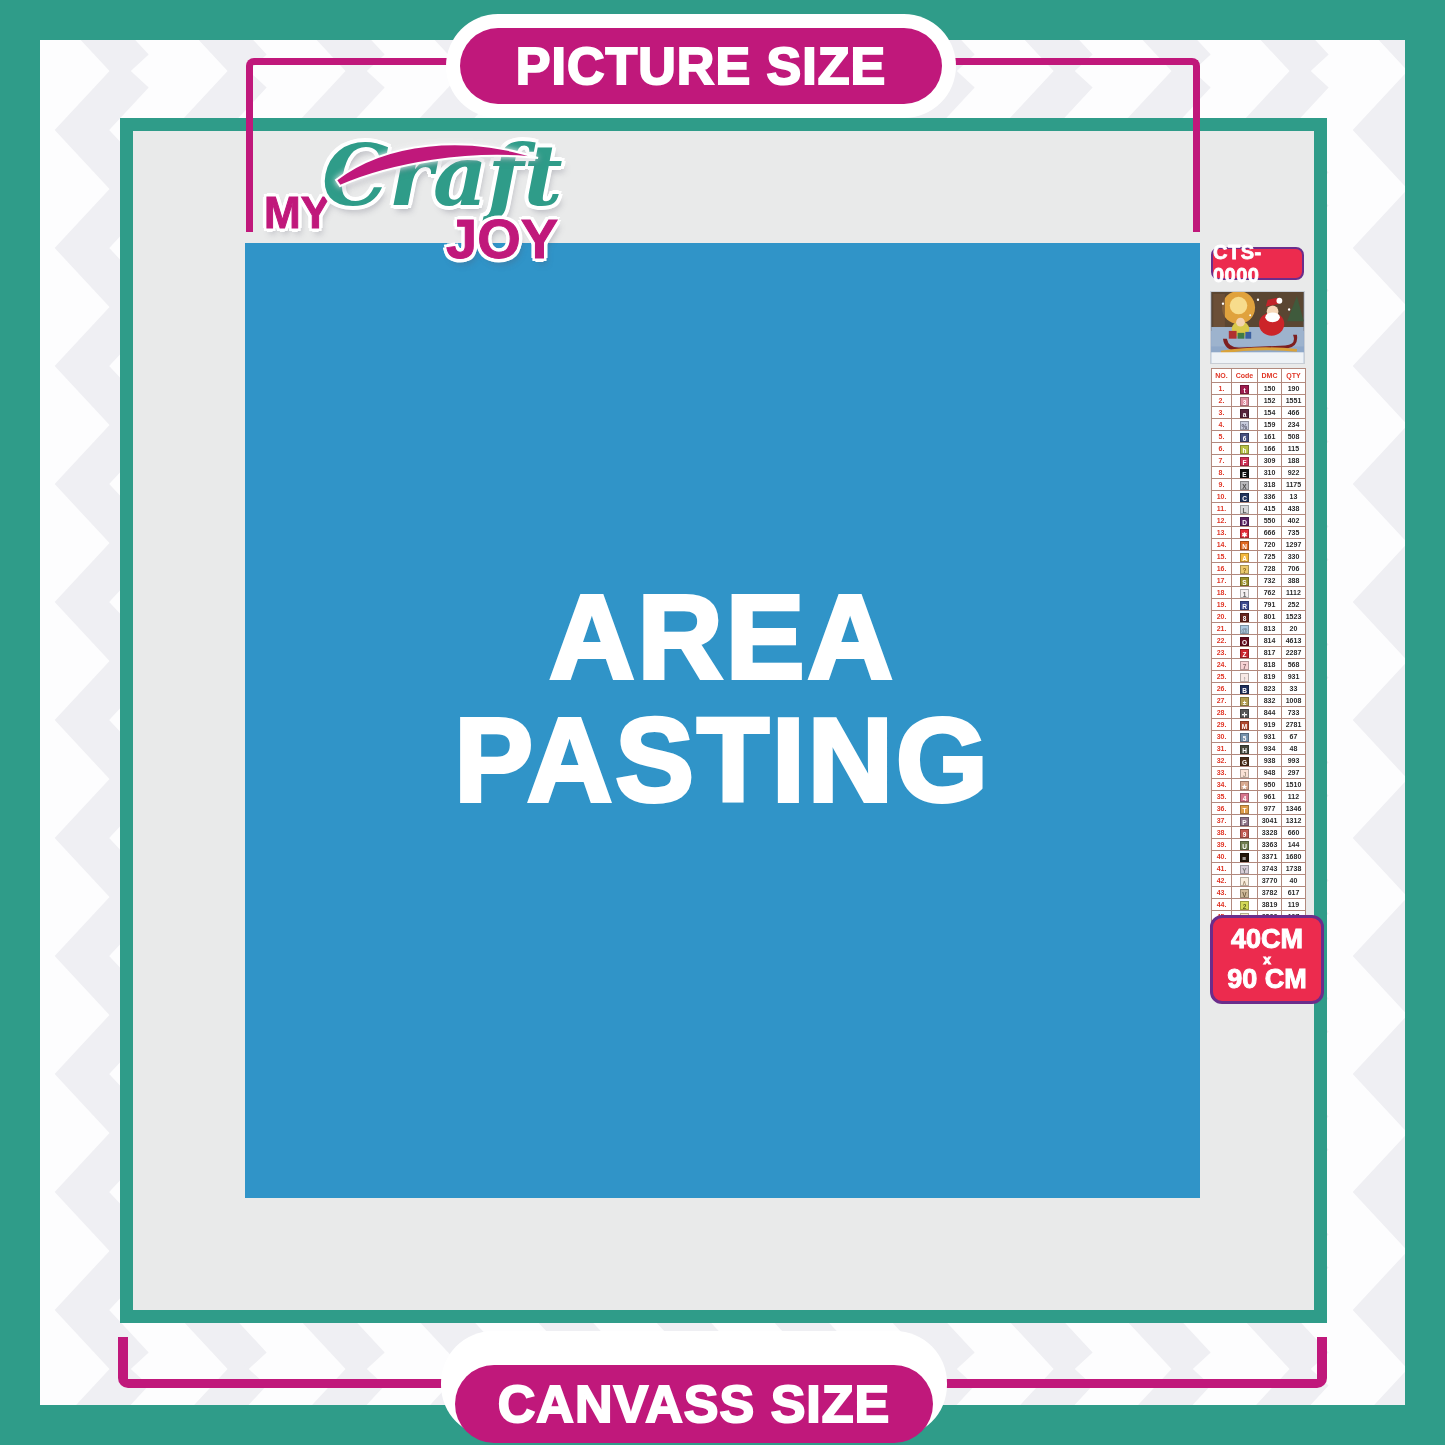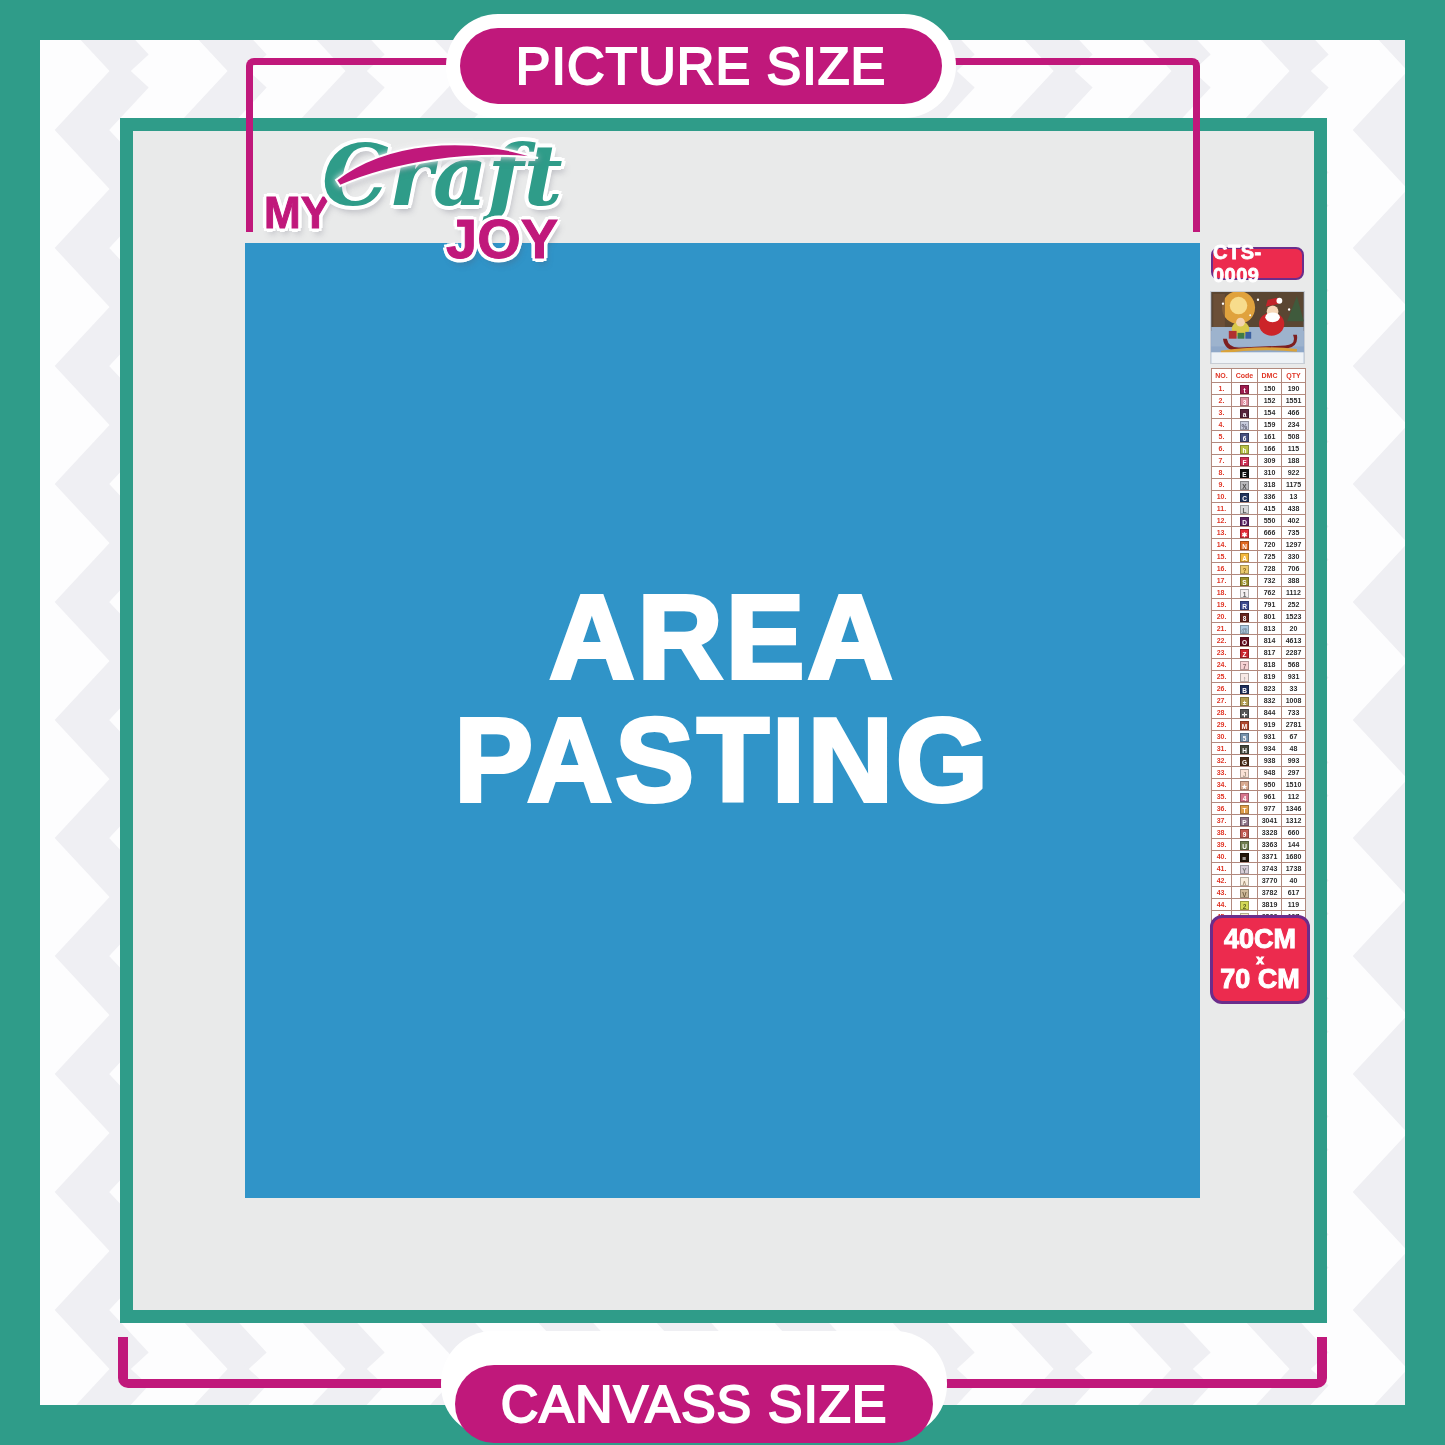--- a/index.html
+++ b/index.html
@@ -51,21 +51,21 @@
   .logo-joy{position:absolute;left:186px;top:64px;font-size:56px;font-weight:bold;
     color:var(--magenta);-webkit-text-stroke:1px var(--magenta);}
   .logo-swash{position:absolute;left:70px;top:-8px;width:215px;height:56px;
     filter:drop-shadow(0 0 3px #fff) drop-shadow(2px 3px 2px rgba(90,90,110,.25));}
 
   
   .pill-wrap{position:absolute;background:var(--white);border-radius:52px;z-index:6;
     display:flex;align-items:center;justify-content:center;}
   .pill-wrap.top{left:446px;top:14px;width:510px;height:104px;}
   .pill-wrap.bottom{left:441px;top:1331px;width:506px;height:106px;}
-  .pill{background:var(--magenta);border-radius:40px;color:#fff;font-weight:normal;
+  .pill{background:var(--magenta);border-radius:40px;color:#fff;font-weight:bold;
     display:flex;align-items:center;justify-content:center;
     font-size:52px;letter-spacing:1px;-webkit-text-stroke:2px #fff;}
   .pill.top{width:482px;height:76px;}
   .pill.bottom{width:478px;height:78px;margin-top:39px;}
 
   
   .cts-badge{position:absolute;left:1211px;top:247px;width:93px;height:33px;z-index:5;
     background:var(--badge_red);border:2px solid var(--badge_border);border-radius:8px;
     color:#fff;font-weight:bold;font-size:20px;letter-spacing:0.5px;
     display:flex;align-items:center;justify-content:center;-webkit-text-stroke:0.8px #fff;}
@@ -77,21 +77,21 @@
     border-collapse:collapse;background:#fff;table-layout:fixed;}
   table.legend th,table.legend td{border:1px solid #B2897D;text-align:center;
     font-size:7px;padding:0;height:11px;line-height:11px;overflow:hidden;}
   table.legend th{color:var(--table_red);font-weight:bold;height:13px;line-height:13px;}
   td.c-no{color:var(--table_red);font-weight:bold;}
   td.c-dmc,td.c-qty{color:#2b2b2b;font-weight:bold;}
   col.w-no{width:20px;}col.w-code{width:26px;}col.w-dmc{width:24px;}col.w-qty{width:24px;}
   .sw{display:inline-block;width:9px;height:9px;line-height:9px;font-size:6.5px;
     font-weight:bold;vertical-align:middle;border:0.5px solid rgba(0,0,0,.28);}
 
-  .size-badge{position:absolute;left:1210px;top:915px;width:100px;height:89px;z-index:5;
+  .size-badge{position:absolute;left:1210px;top:915px;width:114px;height:89px;z-index:5;
     background:var(--badge_red);border:3px solid var(--badge_border);border-radius:12px;
     color:#fff;text-align:center;font-weight:bold;display:flex;flex-direction:column;
     align-items:center;justify-content:center;-webkit-text-stroke:1px #fff;}
   .size-badge .big{font-size:27px;line-height:27px;letter-spacing:0px;}
   .size-badge .small{font-size:13px;line-height:13px;}
 </style>
 </head>
 <body>
 
 <div class="stage">
@@ -324,21 +324,21 @@
     </div>
   </div>
 
   <div class="pill-wrap bottom">
     <div class="pill bottom">
       <span>CANVASS SIZE</span>
     </div>
   </div>
 
   <div class="cts-badge">
-    <span>CTS-0009</span>
+    <span>CTS-0000</span>
   </div>
 
   <div class="thumb">
     <svg viewBox="0 0 95 73">
       <rect x="0" y="0" width="95" height="73" fill="#8fa8c8"></rect>
       <rect x="0" y="0" width="95" height="40" fill="#5a4632"></rect>
       <circle cx="28" cy="16" r="17" fill="#e8a83e" opacity="0.95"></circle>
       <circle cx="28" cy="14" r="9" fill="#f7dc8c"></circle>
       <rect x="2" y="2" width="12" height="36" fill="#6f5138" opacity="0.8"></rect>
       <polygon points="88,4 78,30 95,30" fill="#3f5a3c"></polygon>
@@ -666,16 +666,16 @@
           <td class="c-code"><span class="sw" style="background: rgb(159, 126, 88); color: rgb(255, 255, 255);">A</span></td>
           <td class="c-dmc">3863</td>
           <td class="c-qty">1820</td>
         </tr>
       </tbody>
   </table>
 
   <div class="size-badge">
     <span class="big">40CM</span>
     <span class="small">x</span>
-    <span class="big">70 CM</span>
+    <span class="big">90 CM</span>
   </div>
 
 </div>
 
 </body></html>

